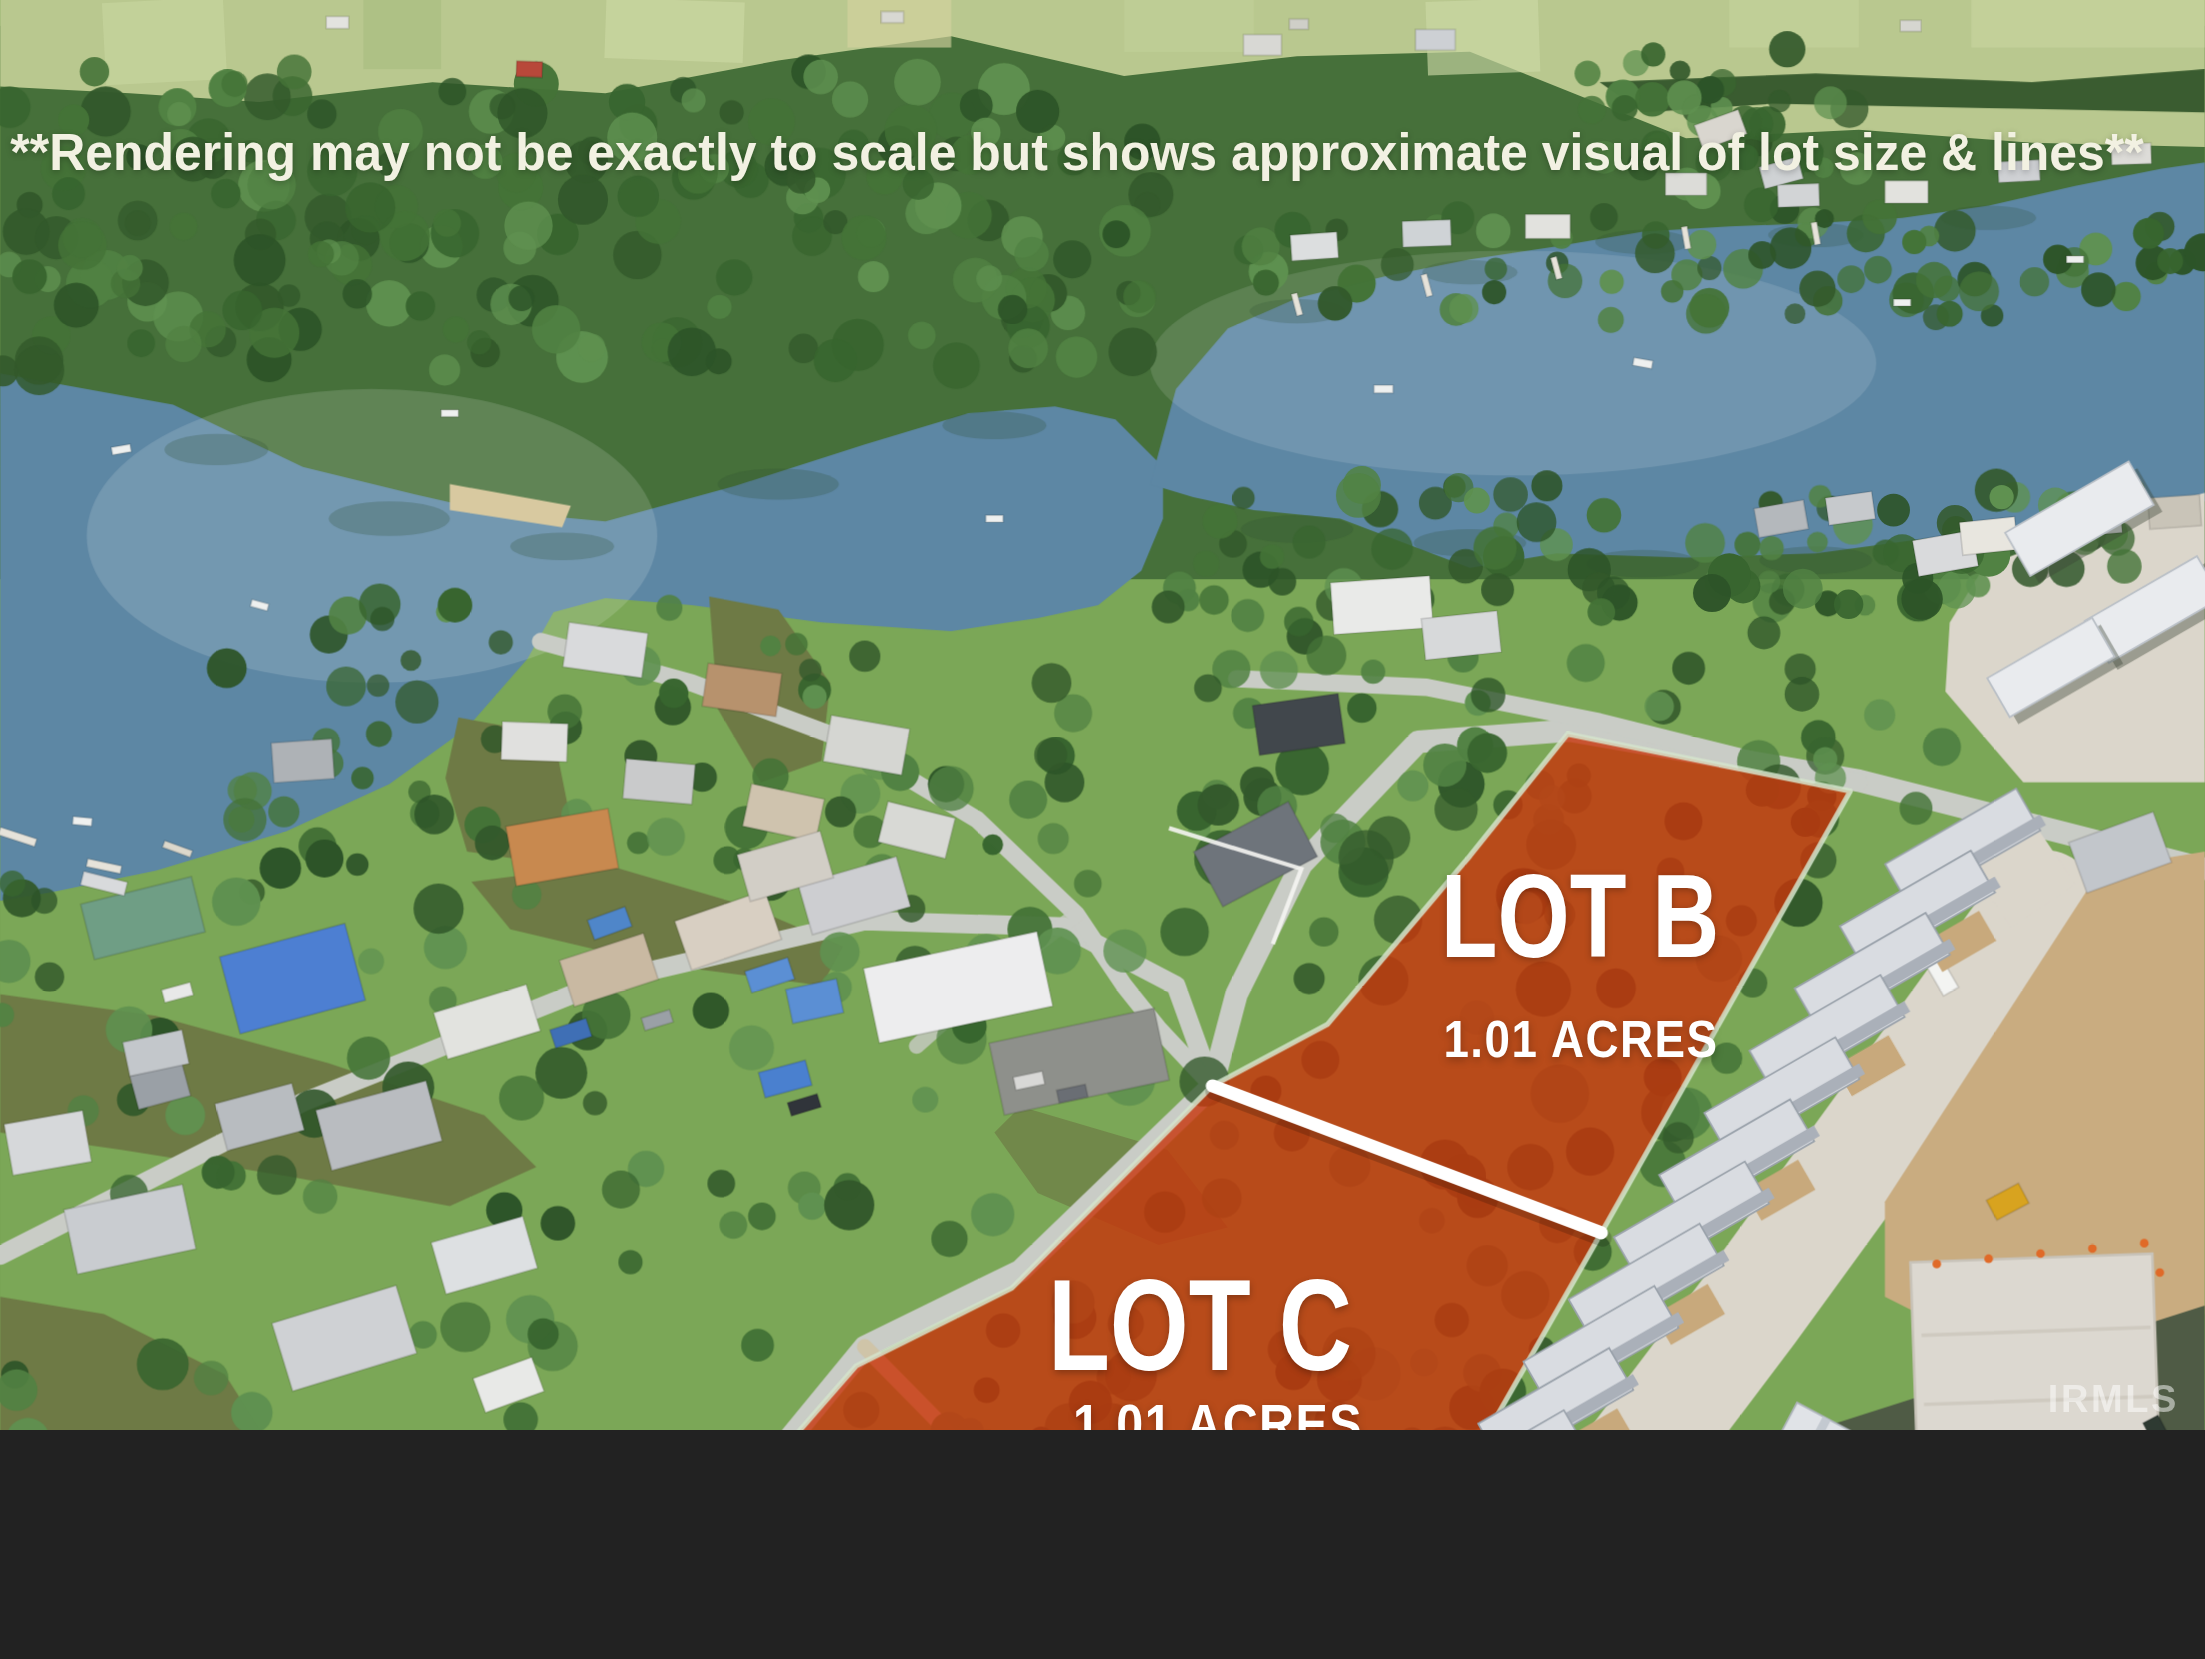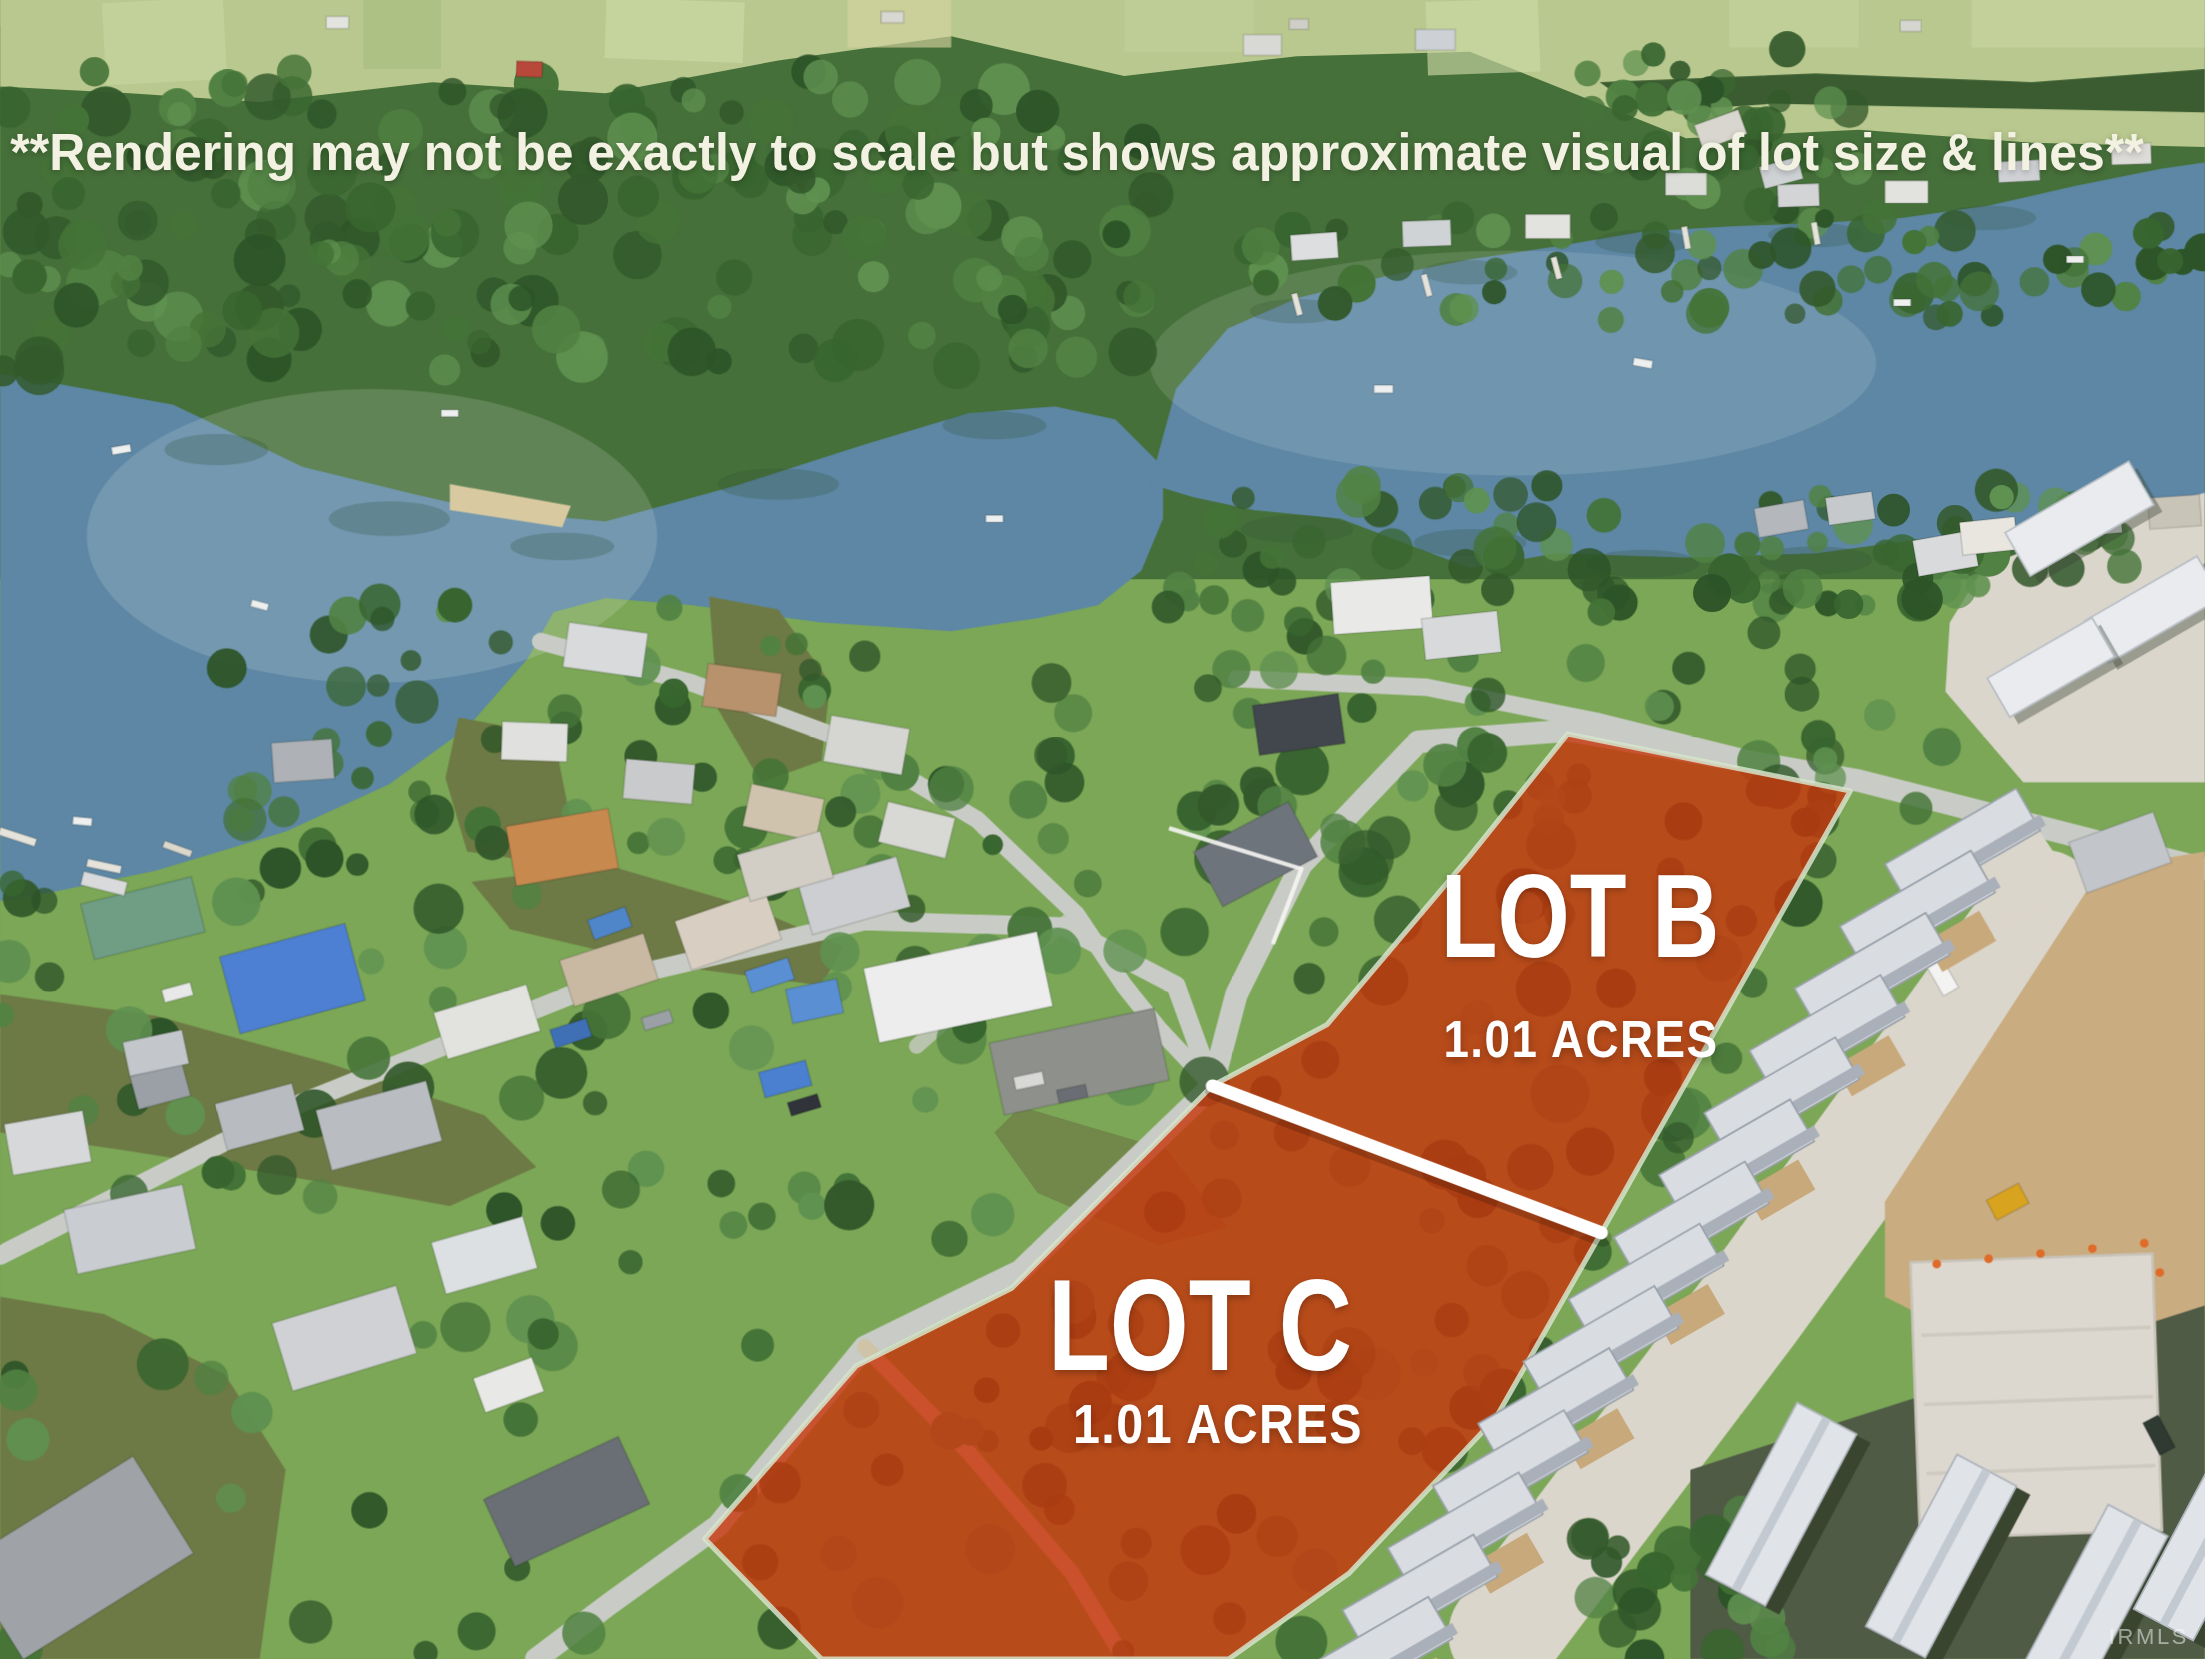--- a/index.html
+++ b/index.html
@@ -1,36 +1,36 @@
 <!DOCTYPE html>
 <html style="--lot-overlay: #c8350b; --lot-outline: #d5e4cc; --divider: #ffffff; --disclaimer-text: #f2f1e2; --label-text: #ffffff; --lake: #5d87a4; --field: #b9c88f; --forest: #46703a; --lawn: #7ba757; --road: #c9ccc6; --canal: #6e7a45; --gravel: #c9ac80; --concrete: #dbd6cb; --roof: #d9dce1;font-size:14px"><head>
 <meta charset="utf-8">
 <style>
   html,body{margin:0;padding:0;background:#222;}
   .stage{
-    position:relative;width:2205px;height:1659px;overflow:hidden;
+    position:relative;width:2205px;height:1430px;overflow:hidden;
     font-family:"Liberation Sans", sans-serif;background:#75a053;
   }
   .stage svg{position:absolute;inset:0;display:block;}
   .overlay{position:absolute;white-space:nowrap;pointer-events:none;}
   .disclaimer{
     left:1077px;top:152px;transform:translate(-50%,-50%) scaleX(.96);
     font-size:52px;font-weight:600;color:var(--disclaimer-text,#f2f1e2);
     text-shadow:0 1.7px 7px rgba(0,0,0,.25);
   }
   .lot-title{
     color:var(--label-text,#fff);font-weight:600;
     text-shadow:0 2.6px 8.6px rgba(0,0,0,.28);
   }
   .lot-b-label{left:1580px;top:915px;font-size:119px;transform:translate(-50%,-50%) scaleX(.78);}
   .lot-b-acres{left:1581px;top:1039px;font-size:52px;letter-spacing:1.7px;transform:translate(-50%,-50%) scaleX(.88);}
   .lot-c-label{left:1200px;top:1325px;font-size:130px;transform:translate(-50%,-50%) scaleX(.78);}
   .lot-c-acres{left:1218px;top:1424px;font-size:55px;letter-spacing:1.7px;transform:translate(-50%,-50%) scaleX(.88);}
   .watermark{
-    right:16px;bottom:8.6px;font-size:22px;font-weight:400;
+    right:26px;bottom:8.6px;font-size:38px;font-weight:700;
     color:rgba(255,255,255,.5);letter-spacing:2.6px;
   }
   .lot-poly{fill:var(--lot-overlay,#c8350b);fill-opacity:.8;stroke:var(--lot-outline,#d5e4cc);stroke-width:6;stroke-opacity:.85;stroke-linejoin:round;}
   .divider-line{stroke:var(--divider,#fff);stroke-width:15;stroke-linecap:round;}
   .divider-shadow{stroke:rgba(0,0,0,.18);stroke-width:20;stroke-linecap:round;}
 </style>
 </head>
 <body>
 
 <div class="stage">

